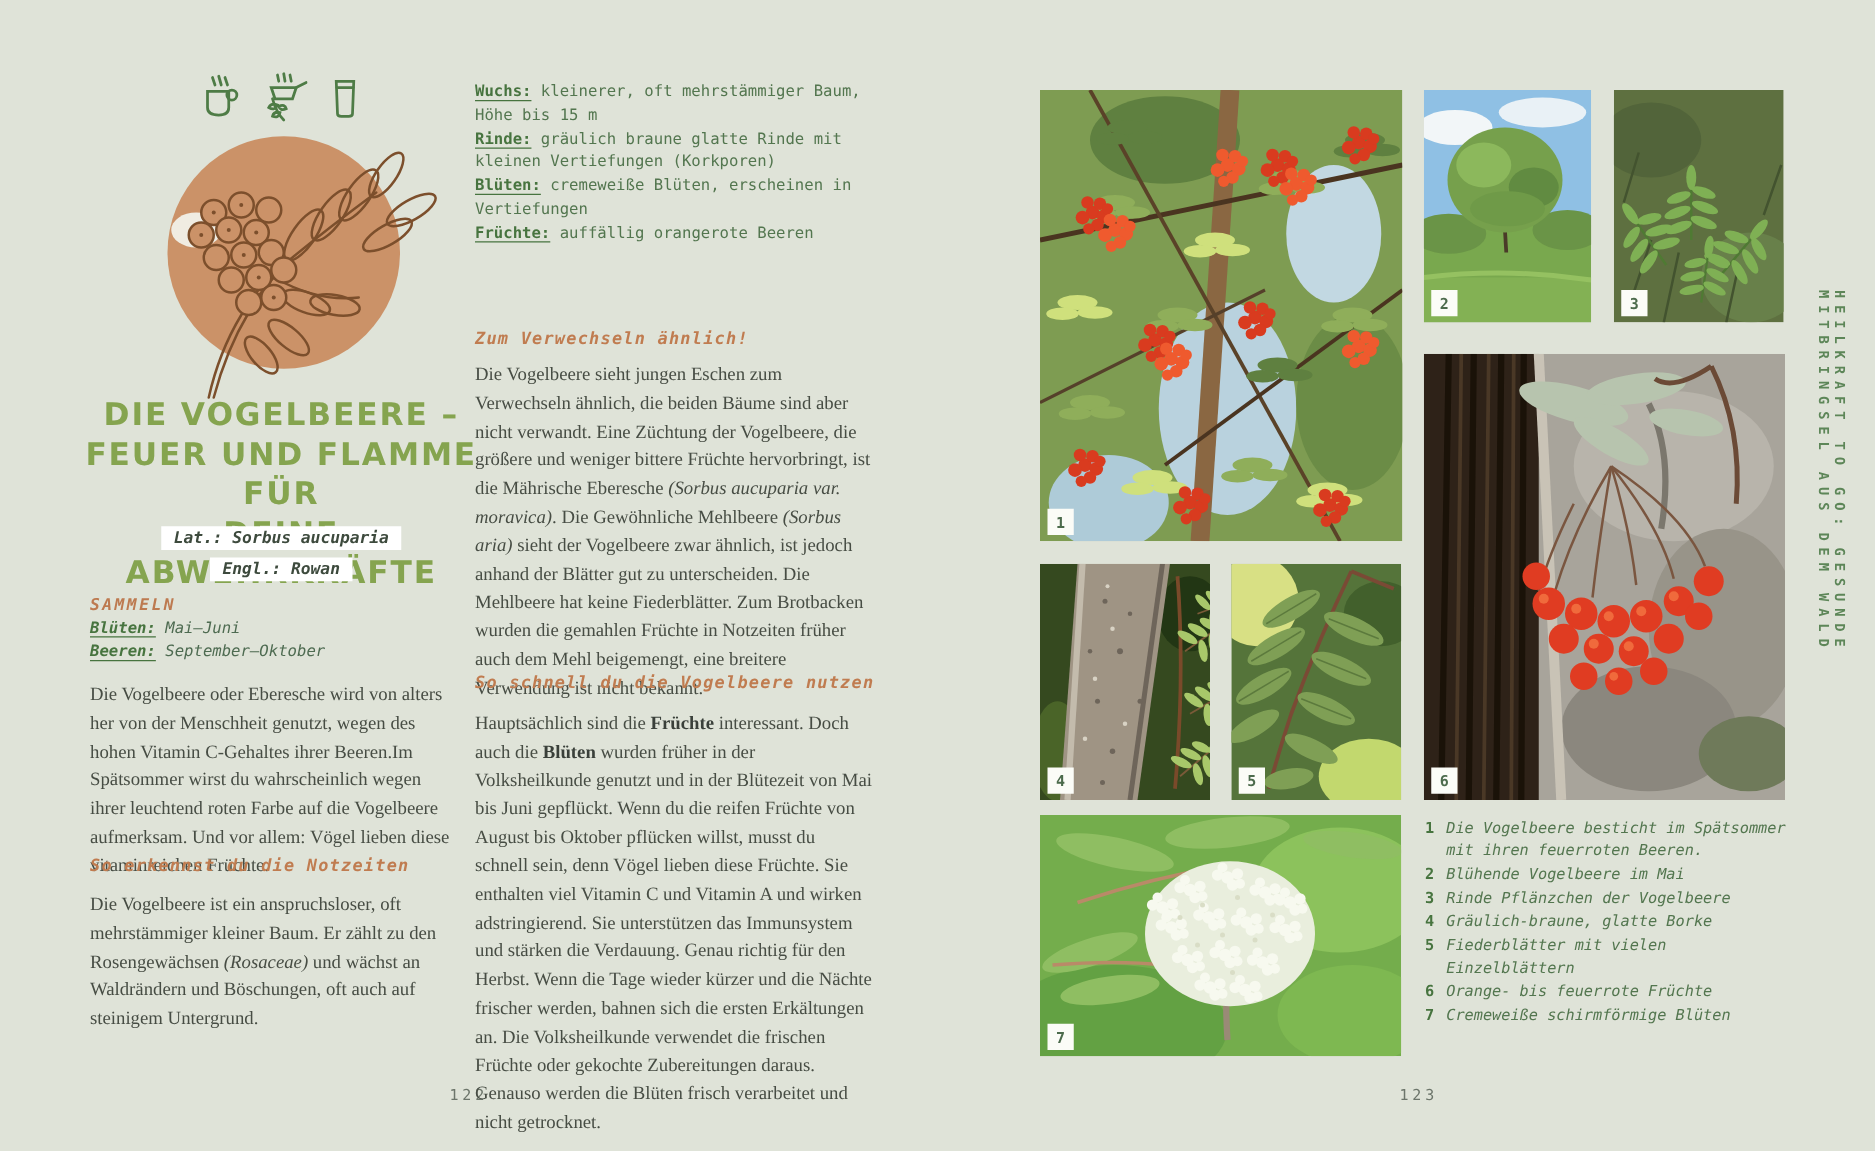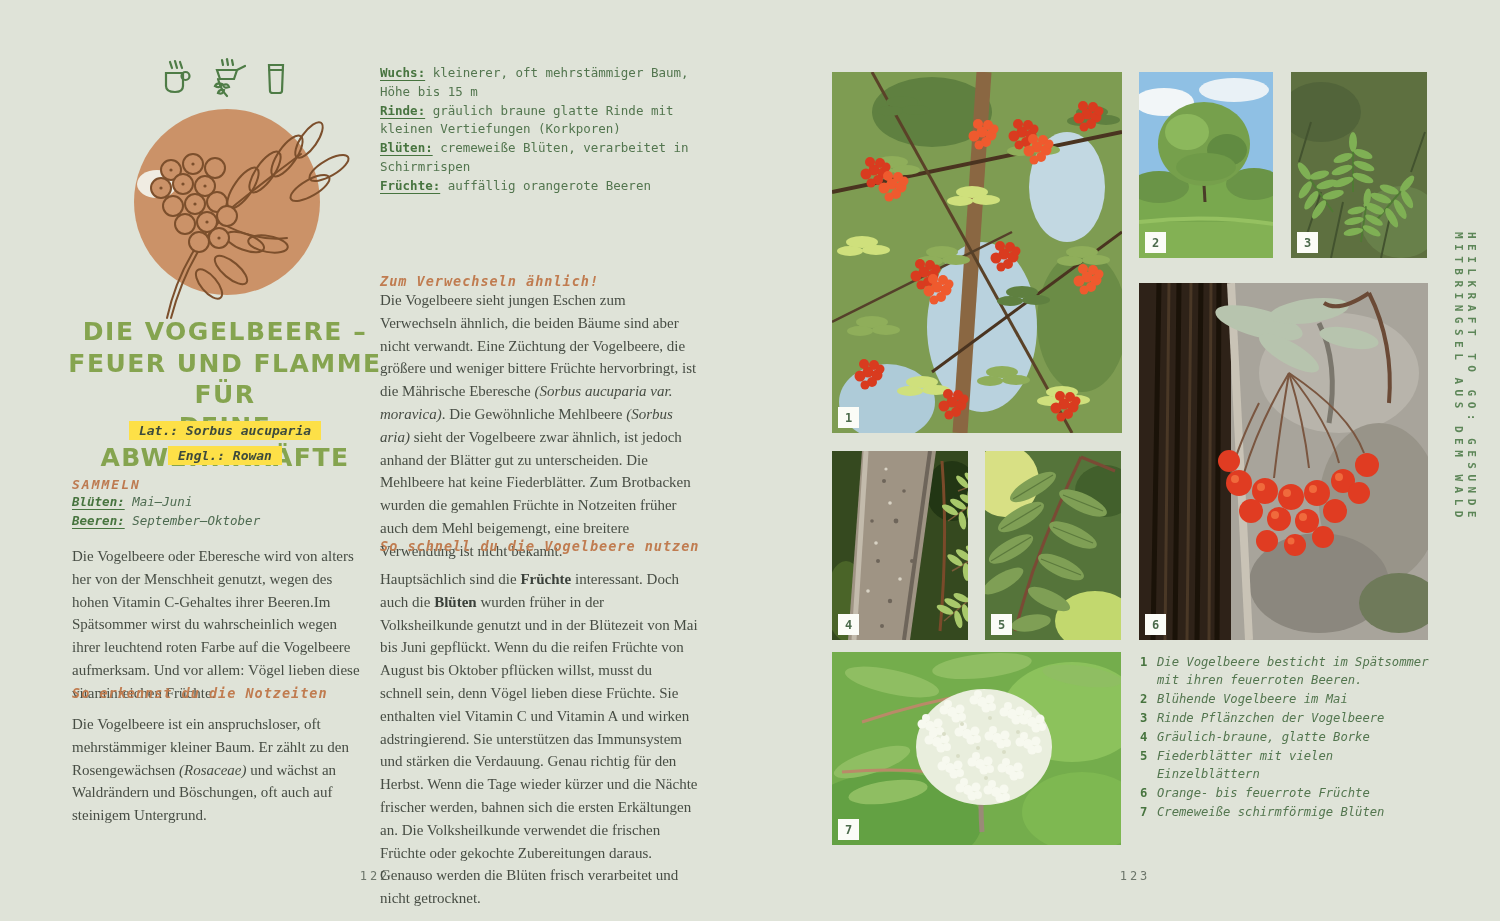--- a/index.html
+++ b/index.html
@@ -12,21 +12,21 @@
   .serif-body strong { color:#3a403a; }
   .serif-body em { font-style:italic; }
 
   .icons-row { display:flex; gap:16px; align-items:center; }
   .icons-row svg { display:block; }
 
   .title { width:330px; text-align:center; font-family:"DejaVu Sans", sans-serif;
            font-weight:bold; font-size:25px; line-height:1.26; letter-spacing:1.5px;
            color:#85a44f; }
   .chips { width:330px; display:flex; flex-direction:column; align-items:center; gap:6px; }
-  .chip { background:#fde047; color:#3d4a3d; font-family:"DejaVu Sans Mono", monospace;
+  .chip { background:#ffffff; color:#3d4a3d; font-family:"DejaVu Sans Mono", monospace;
           font-style:italic; font-weight:bold; font-size:13px; padding:2px 10px; }
 
   .sammeln-head { font-family:"DejaVu Sans Mono", monospace; font-style:italic; font-weight:bold;
                   font-size:13px; letter-spacing:2px; color:#bd7a50; }
   .kv-row { font-family:"DejaVu Sans Mono", monospace; font-style:italic; font-size:12.5px;
             line-height:1.55; color:#53764f; }
   .kv-row .kv-label { font-weight:bold; color:#47743f; text-decoration:underline; text-underline-offset:3px; }
   .kv-row .kv-value { color:#4e6b51; }
 
   .orange-heading { font-family:"DejaVu Sans Mono", monospace; font-style:italic; font-weight:bold;
@@ -176,29 +176,29 @@
     <div class="spec-item">
       <span class="kv-label">Wuchs:</span>
       <span>kleinerer, oft mehrstämmiger Baum, Höhe bis 15 m</span>
     </div>
     <div class="spec-item">
       <span class="kv-label">Rinde:</span>
       <span>gräulich braune glatte Rinde mit kleinen Vertiefungen (Korkporen)</span>
     </div>
     <div class="spec-item">
       <span class="kv-label">Blüten:</span>
-      <span>cremeweiße Blüten, verarbeitet in Schirmrispen</span>
+      <span>cremeweiße Blüten, erscheinen in Vertiefungen</span>
     </div>
     <div class="spec-item">
       <span class="kv-label">Früchte:</span>
       <span>auffällig orangerote Beeren</span>
     </div>
   </div>
 
-  <div class="abs orange-heading" style="left:380px; top:273px;">Zum Verwechseln ähnlich!</div>
+  <div class="abs orange-heading" style="left:380px; top:263px;">Zum Verwechseln ähnlich!</div>
 
   <p class="abs serif-body" style="left:380px; top:289px; width:318px;"><span>Die Vogelbeere sieht jungen Eschen zum Verwechseln ähnlich, die beiden Bäume sind aber nicht verwandt. Eine Züchtung der Vogelbeere, die größere und weniger bittere Früchte hervorbringt, ist die Mährische Eberesche </span><em>(Sorbus aucuparia var. moravica)</em><span>. Die Gewöhnliche Mehlbeere </span><em>(Sorbus aria)</em><span> sieht der Vogelbeere zwar ähnlich, ist jedoch anhand der Blätter gut zu unterscheiden. Die Mehlbeere hat keine Fiederblätter. Zum Brotbacken wurden die gemahlen Früchte in Notzeiten früher auch dem Mehl beigemengt, eine breitere Verwendung ist nicht bekannt.</span></p>
 
   <div class="abs orange-heading" style="left:380px; top:538px;">So schnell du die Vogelbeere nutzen</div>
 
   <p class="abs serif-body" style="left:380px; top:568px; width:318px;"><span>Hauptsächlich sind die </span><strong>Früchte</strong><span> interessant. Doch auch die </span><strong>Blüten</strong><span> wurden früher in der Volksheilkunde genutzt und in der Blütezeit von Mai bis Juni gepflückt. Wenn du die reifen Früchte von August bis Oktober pflücken willst, musst du schnell sein, denn Vögel lieben diese Früchte. Sie enthalten viel Vitamin C und Vitamin A und wirken adstringierend. Sie unterstützen das Immunsystem und stärken die Verdauung. Genau richtig für den Herbst. Wenn die Tage wieder kürzer und die Nächte frischer werden, bahnen sich die ersten Erkältungen an. Die Volksheilkunde verwendet die frischen Früchte oder gekochte Zubereitungen daraus. Genauso werden die Blüten frisch verarbeitet und nicht getrocknet.</span></p>
 
   <figure class="photo" style="left:832px; top:72px; width:290px; height:361px;">
     <svg viewBox="0 0 290 361" preserveAspectRatio="none">
       <defs>

